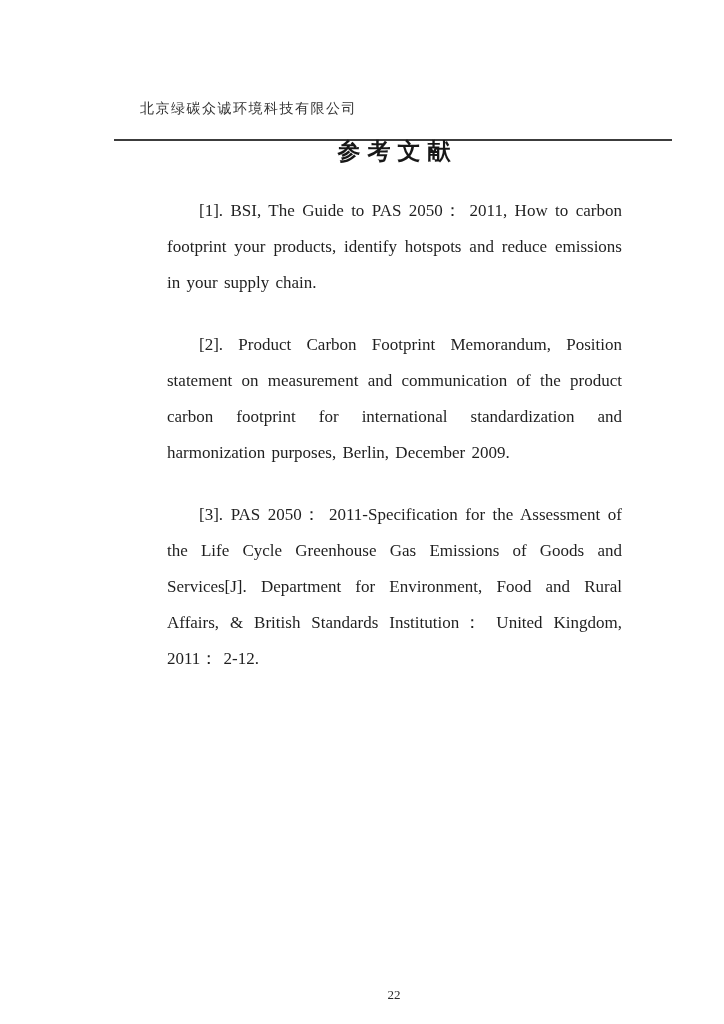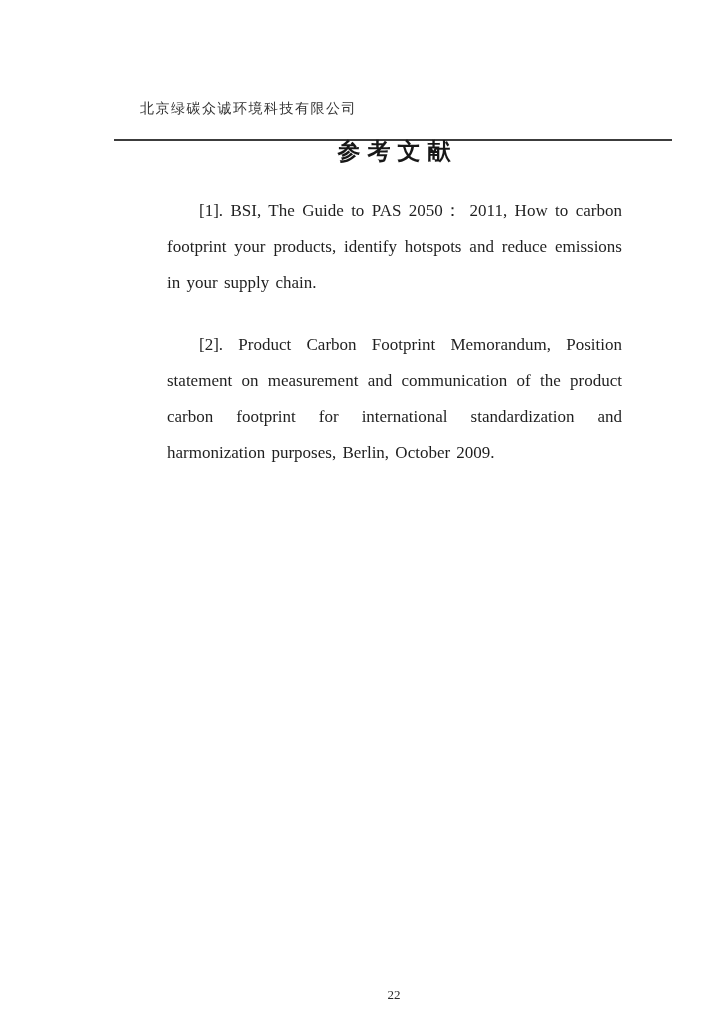--- a/index.html
+++ b/index.html
@@ -87,20 +87,21 @@
 <div class="page">
 
   <div class="doc-header">
     <span class="company">北京绿碳众诚环境科技有限公司</span>
   </div>
 
   <div class="doc-title">参考文献</div>
 
   <div class="doc-body">
     <p>[1]. BSI, The Guide to PAS 2050： 2011, How to carbon footprint your products, identify hotspots and reduce emissions in your supply chain.</p>
-    <p>[2]. Product Carbon Footprint Memorandum, Position statement on measurement and communication of the product carbon footprint for international standardization and harmonization purposes, Berlin, October 2009.</p>
+    <p>[2]. Product Carbon Footprint Memorandum, Position statement on measurement and communication of the product carbon footprint for international standardization and harmonization purposes, Berlin, December 2009.</p>
+    <p>[3]. PAS 2050： 2011-Specification for the Assessment of the Life Cycle Greenhouse Gas Emissions of Goods and Services[J]. Department for Environment, Food and Rural Affairs, &amp; British Standards Institution： United Kingdom, 2011： 2-12.</p>
   </div>
 
   <div class="page-number">22</div>
 
   <div class="footer-bar"></div>
 
 </div>
 
 </body></html>

